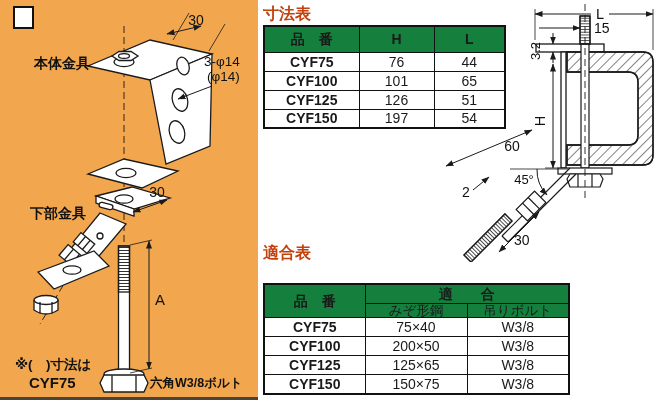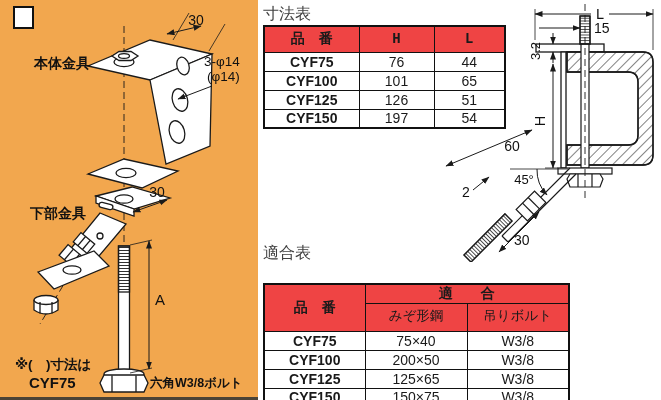--- a/index.html
+++ b/index.html
@@ -21,48 +21,48 @@
     position:absolute;left:10px;top:6px;
     font-size:27px;font-weight:bold;letter-spacing:1px;color:#111;
     display:flex;align-items:center;
   }
   .size-box{
     display:inline-block;width:17px;height:19px;margin-left:3px;
     background:#fff;border:2.5px solid #111;
   }
   .drawing-svg{position:absolute;left:0;top:0;}
   .section-title{
-    position:absolute;font-size:16px;font-weight:normal;color:#404040;
+    position:absolute;font-size:16px;font-weight:bold;color:#c2410c;
   }
   #dim-title{left:263px;top:4px;}
   #fit-title{left:263px;top:243px;}
   table{
     position:absolute;border-collapse:collapse;table-layout:fixed;
     background:#fff;
   }
   th,td{
     border:1.4px solid #111;text-align:center;vertical-align:middle;
     padding:0;font-size:14px;line-height:1;
   }
   table{border:2.2px solid #111;}
-  th{background:#ef4444;font-weight:bold;font-size:14px;font-family:Liberation Mono, monospace;}
+  th{background:#15803d;font-weight:bold;font-size:14px;}
   th.sub{font-weight:normal;font-size:13.5px;}
   td.part{font-weight:bold;}
   #dim-table{left:263px;top:25px;width:241px;}
   #dim-table col:nth-child(1){width:95px;}
   #dim-table col:nth-child(2){width:75px;}
   #dim-table col:nth-child(3){width:71px;}
   #dim-table tr.hd{height:26px;}
   #dim-table tr.dr{height:19px;}
   #fit-table{left:263px;top:283px;width:305px;}
   #fit-table col:nth-child(1){width:101px;}
   #fit-table col:nth-child(2){width:102px;}
   #fit-table col:nth-child(3){width:102px;}
   #fit-table tr.hd1{height:19px;}
-  #fit-table tr.hd2{height:28px;}
+  #fit-table tr.hd2{height:14px;}
   #fit-table tr.dr{height:19px;}
   svg text{fill:#111;stroke:none;font-family:"Liberation Sans","DejaVu Sans",sans-serif;}
 </style>
 </head>
 <body>
 
 <div class="panel-left">
 
   <svg class="drawing-svg" width="258" height="400" viewBox="0 0 258 400">
     <defs>

